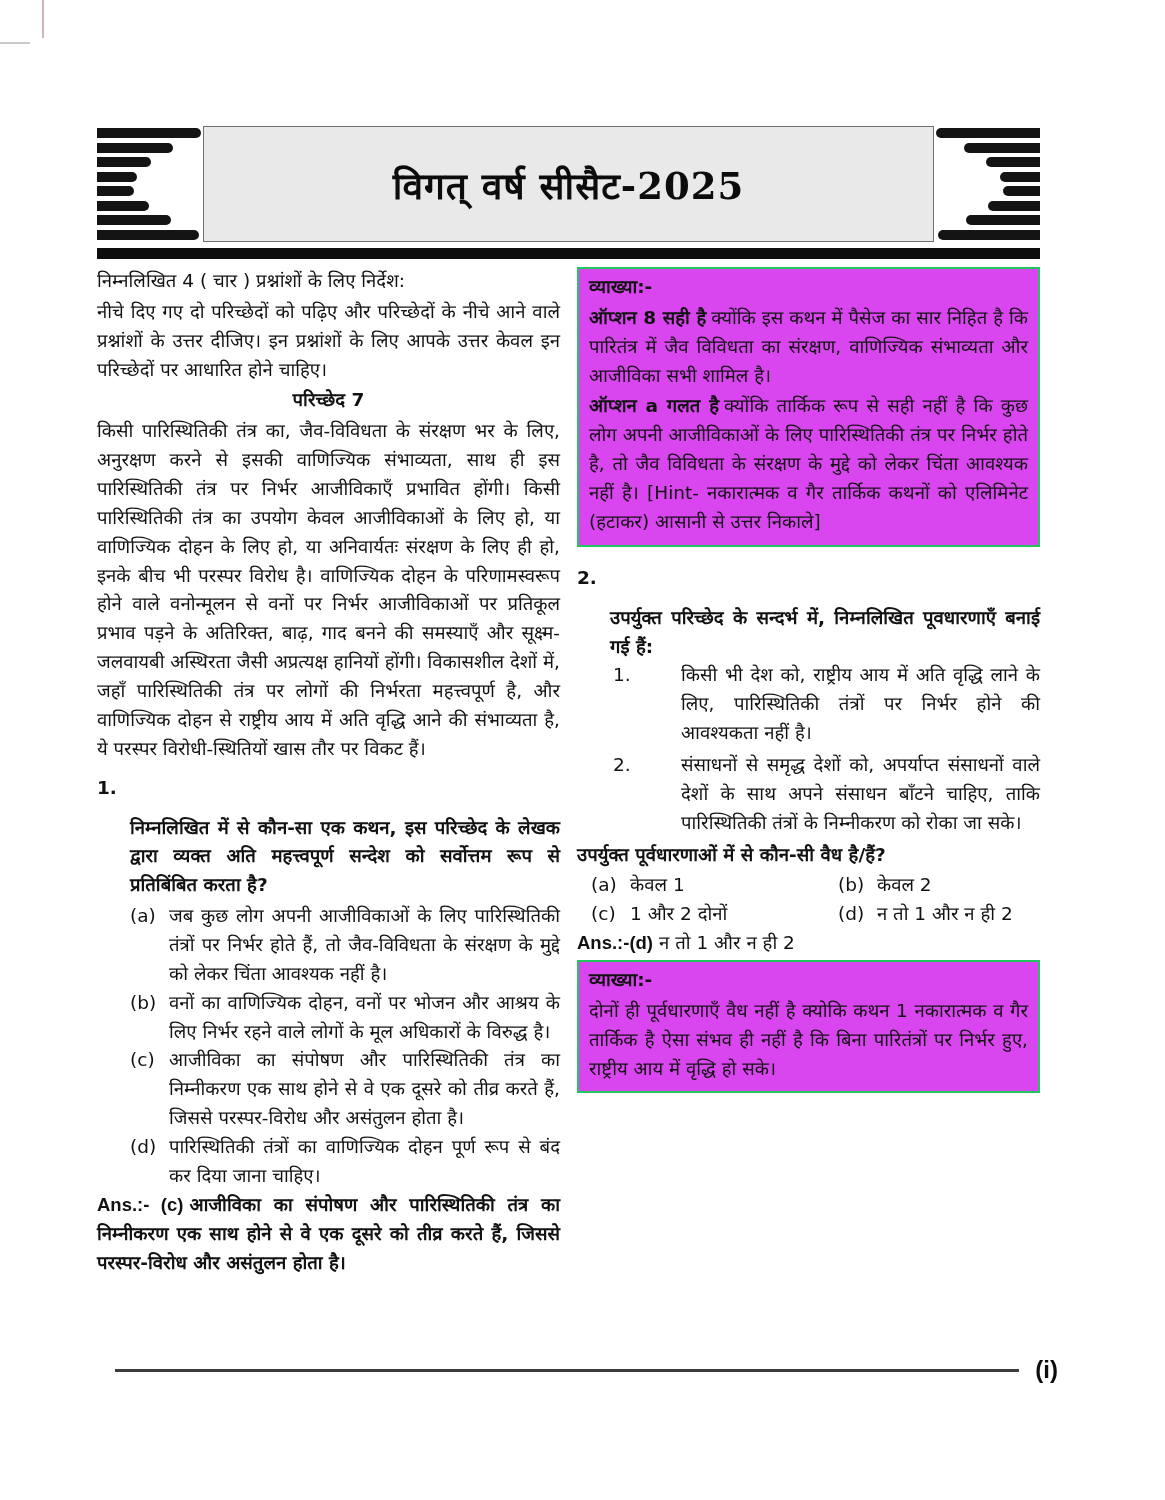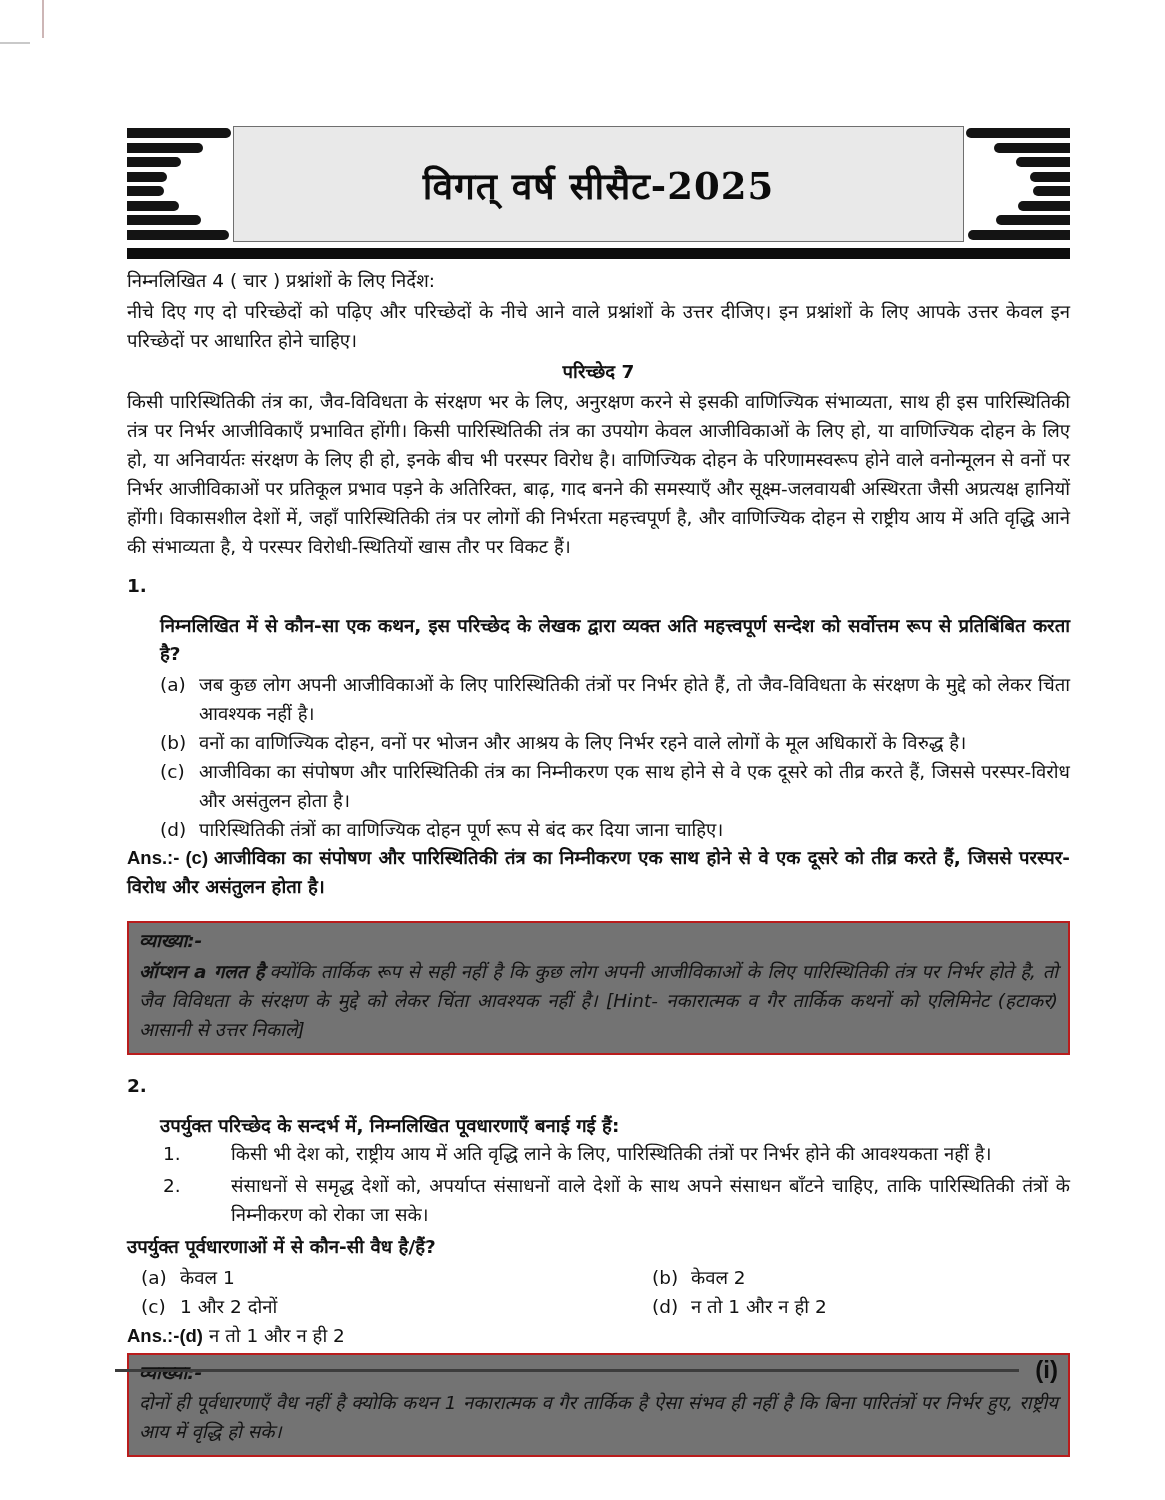--- a/index.html
+++ b/index.html
@@ -4,21 +4,21 @@
 <style>
   html,body{margin:0;padding:0;}
   body{
     width:1165px;height:1500px;background:#ffffff;color:#121212;
     font-family:"DejaVu Sans",sans-serif;position:relative;overflow:hidden;
   }
   
   .crop-v{position:absolute;left:42px;top:0;width:2px;height:38px;background:#cdb6b6;}
   .crop-h{position:absolute;left:0;top:42px;width:30px;height:2px;background:#c9c9c9;}
 
-  .content{position:absolute;left:127px;top:126px;width:943px;}
+  .content{position:absolute;left:97px;top:126px;width:943px;}
 
   
   .header-row{display:flex;align-items:stretch;height:116px;}
   .bar-stack{display:flex;flex-direction:column;justify-content:space-between;width:104px;padding:2px 0;}
   .bar{height:10px;background:#141414;}
   .stack-left .bar{border-radius:0 5px 5px 0;align-self:flex-start;}
   .stack-right .bar{border-radius:5px 0 0 5px;align-self:flex-end;}
   .stack-left .bar:nth-child(1){width:104px;}
   .stack-left .bar:nth-child(2){width:76px;}
   .stack-left .bar:nth-child(3){width:54px;}
@@ -39,41 +39,41 @@
     flex:1;margin:0 2px;background:#e9e9e9;border:1px solid #6f6f6f;
     display:flex;align-items:center;justify-content:center;
   }
   .page-title{
     font-family:"DejaVu Serif",serif;font-size:37px;font-weight:bold;
     letter-spacing:1px;color:#0c0c0c;
   }
   .divider-bar{height:11px;background:#0d0d0d;margin-top:6px;}
 
   
-  .cols{display:flex;gap:17px;margin-top:8px;flex-direction:column;}
+  .cols{display:flex;gap:17px;margin-top:8px;}
   .col{flex:1;min-width:0;font-size:18.5px;line-height:1.56;text-align:justify;}
   .col p{margin:0 0 2px 0;}
 
   .directions-heading{margin-bottom:6px;}
   .passage-heading{text-align:center;font-weight:bold;margin:8px 0 6px 0;}
 
   .question{display:flex;gap:9px;font-weight:bold;margin-top:10px;}
   .q-num{min-width:24px;}
   .q-text{flex:1;text-align:justify;margin-top:40px;}
 
   .options{margin:2px 0 0 33px;}
   .opt{display:flex;gap:8px;}
   .opt-label{min-width:31px;white-space:nowrap;}
   .opt-text{flex:1;text-align:justify;}
 
   .answer{margin-top:6px;}
   .answer .ans-label{font-family:"Liberation Sans",sans-serif;font-weight:bold;padding-right:6px;}
   .answer-bold{font-weight:bold;}
 
-  .expl-box{border:2px solid #b91c1c;padding:4px 10px 6px 10px;background:#737373;font-style:italic;}
+  .expl-box{border:2px solid #22c55e;padding:4px 10px 6px 10px;background:#d946ef;}
   .expl-heading{font-weight:bold;}
   .lead{font-weight:bold;padding-right:5px;}
 
   .statements{margin:0 0 0 36px;}
   .stmt{display:flex;gap:11px;margin-bottom:3px;}
   .stmt-num{min-width:20px;}
   .stmt-text{flex:1;text-align:justify;margin-left:37px;}
 
   .q2-subquestion{font-weight:bold;margin:2px 0 4px 14px;}
   .opt-grid{display:flex;flex-wrap:wrap;margin-left:14px;}
@@ -157,20 +157,23 @@
       <p class="answer answer-bold">
         <span class="ans-label">Ans.:- (c)</span><span>आजीविका का संपोषण और पारिस्थितिकी तंत्र का निम्नीकरण एक साथ होने से वे एक दूसरे को तीव्र करते हैं, जिससे परस्पर-विरोध और असंतुलन होता है।</span>
       </p>
     </div>
 
     <div class="col">
 
       <div class="expl-box">
         <p class="expl-heading">व्याख्या:-</p>
         <p>
+          <span class="lead">ऑप्शन 8 सही है</span><span>क्योंकि इस कथन में पैसेज का सार निहित है कि पारितंत्र में जैव विविधता का संरक्षण, वाणिज्यिक संभाव्यता और आजीविका सभी शामिल है।</span>
+        </p>
+        <p>
           <span class="lead">ऑप्शन a गलत है</span><span>क्योंकि तार्किक रूप से सही नहीं है कि कुछ लोग अपनी आजीविकाओं के लिए पारिस्थितिकी तंत्र पर निर्भर होते है, तो जैव विविधता के संरक्षण के मुद्दे को लेकर चिंता आवश्यक नहीं है। [Hint- नकारात्मक व गैर तार्किक कथनों को एलिमिनेट (हटाकर) आसानी से उत्तर निकाले]</span>
         </p>
       </div>
 
       <div class="box-gap"></div>
 
       <div class="question">
         <span class="q-num">2.</span>
         <span class="q-text">उपर्युक्त परिच्छेद के सन्दर्भ में, निम्नलिखित पूवधारणाएँ बनाई गई हैं:</span>
       </div>

